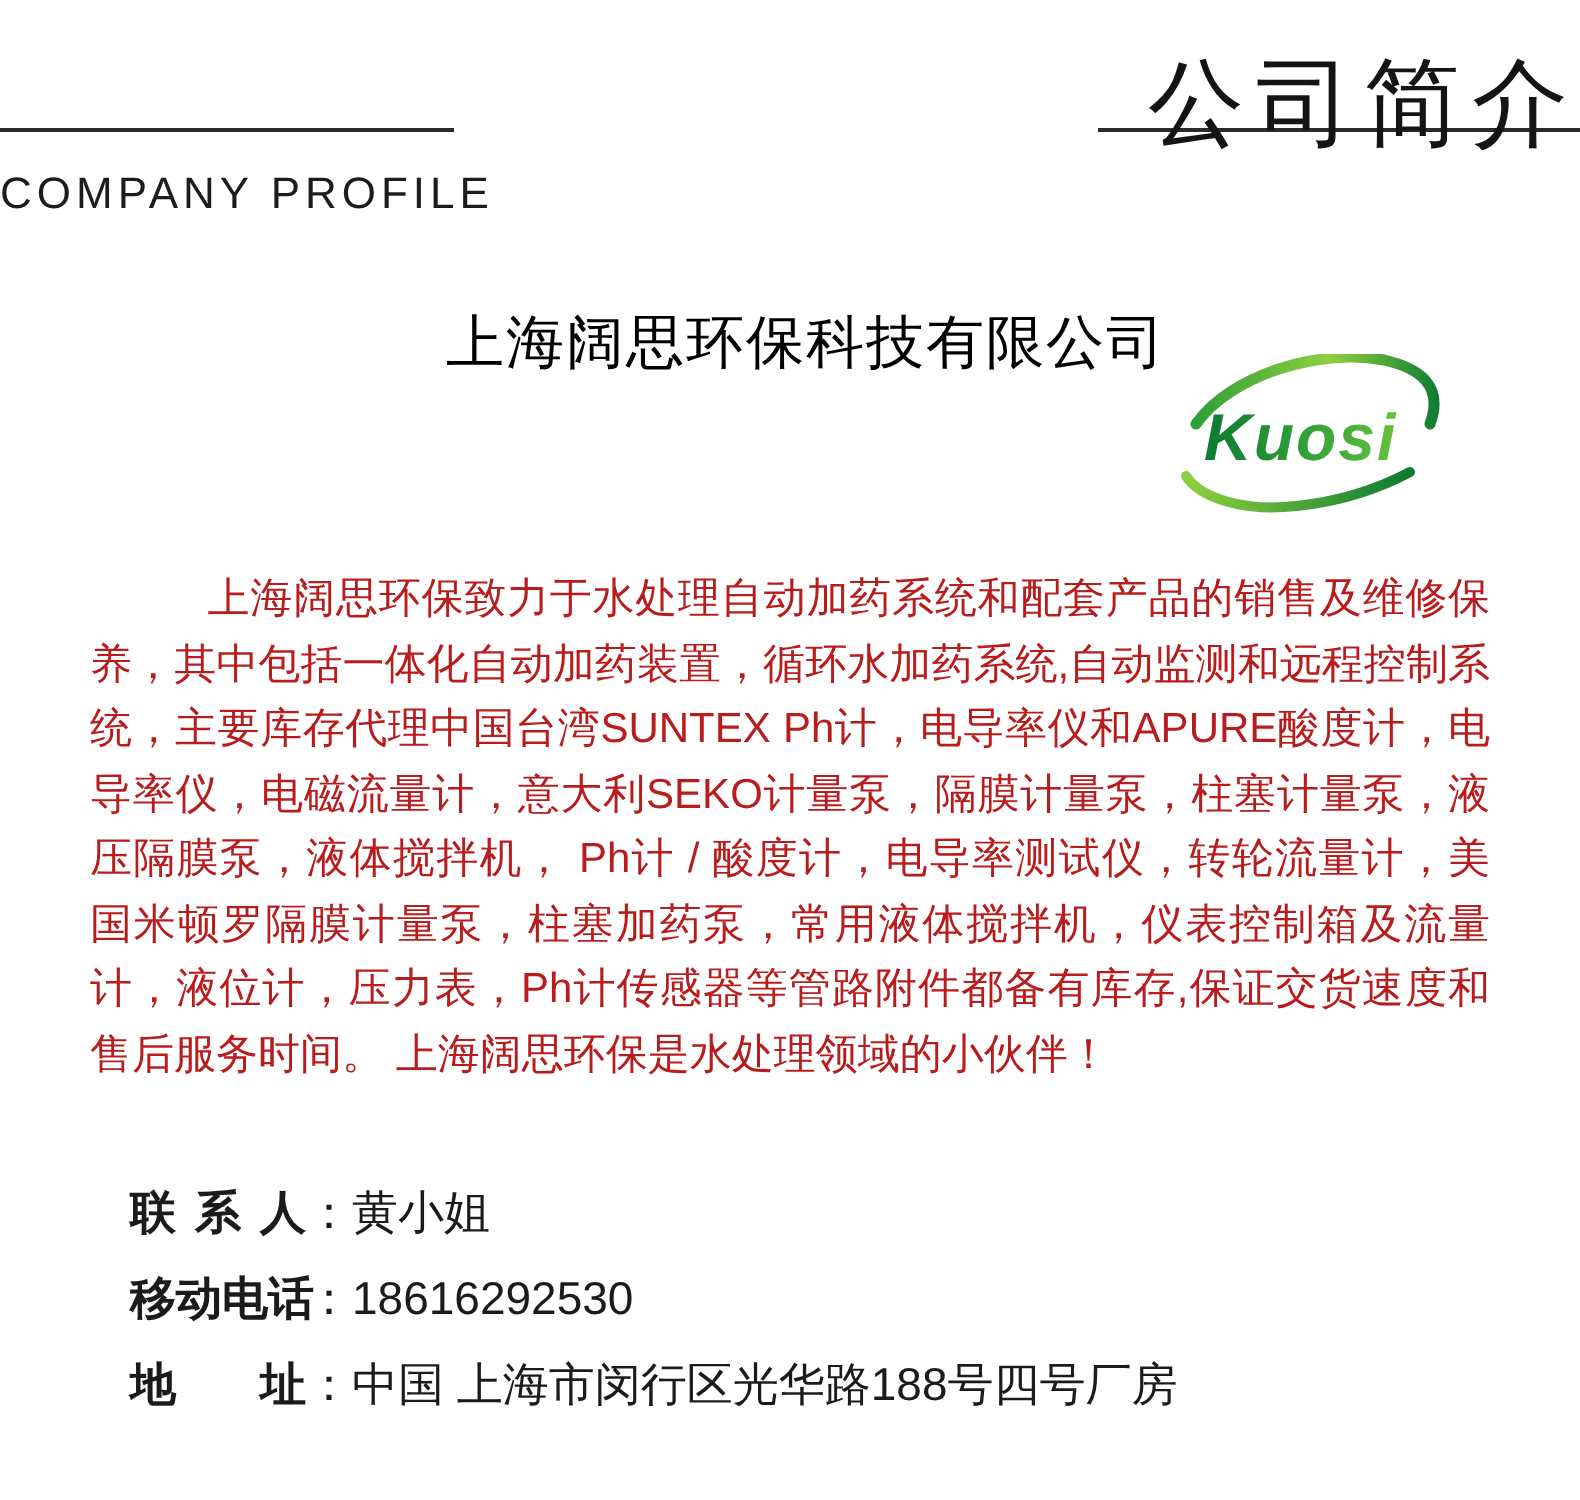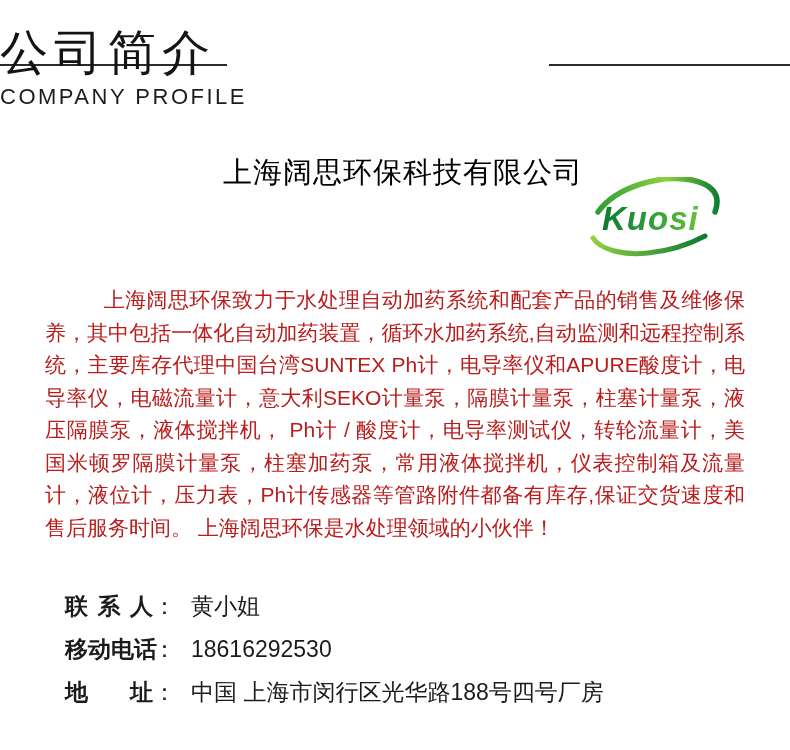--- a/index.html
+++ b/index.html
@@ -5,21 +5,21 @@
   * { margin:0; padding:0; box-sizing:border-box; }
   html,body { background:#ffffff; }
   .page {
     position:relative; width:790px; height:750px; background:#ffffff;
     font-family:"Liberation Sans", sans-serif; overflow:hidden; margin:0 auto;
   }
   .hr { position:absolute; top:64px; height:2px; background:#2b2b2b; }
   .hr-left  { left:0; width:227px; }
   .hr-right { left:549px; width:241px; }
   .title-cn {
-    position:absolute; top:24px; left:0; width:100%; text-align:left;
+    position:absolute; top:24px; left:0; width:100%; text-align:right;
     font-family:"DejaVu Serif", serif; font-size:48px; font-weight:500;
     letter-spacing:6px; color:#141414; line-height:56px;
   }
   .title-en {
     position:absolute; top:85px; left:0; width:100%; text-align:left;
     font-size:22px; letter-spacing:2.5px; color:#1c1c1c; line-height:24px;
   }
   .company-name {
     position:absolute; top:155px; left:0; width:100%; text-align:center;
     padding-left:16px; font-size:29px; color:#000000; letter-spacing:1px;
@@ -31,21 +31,21 @@
     font-size:21px; line-height:32.5px; color:#b91c1c;
     text-align:justify; text-indent:2.8em;
   }
   .contacts { position:absolute; left:65px; top:592px; width:660px; }
   .contact-row { font-size:23px; color:#1b1b1b; line-height:28px; margin-bottom:15px; white-space:nowrap; }
   .contact-label {
     display:inline-block; width:88px; vertical-align:bottom;
     text-align:justify; text-align-last:justify;font-weight:bold;
   }
   .contact-colon { display:inline-block; }
-  .contact-value { display:inline-block;margin-left:15px; }
+  .contact-value { display:inline-block; }
   .logo-text { font-family:"Liberation Sans", sans-serif; font-weight:bold; font-style:italic; letter-spacing:1px; }
 </style>
 </head>
 <body>
 
 <div class="page">
 
   <div class="hr hr-left"></div>
   <div class="hr hr-right"></div>
 

